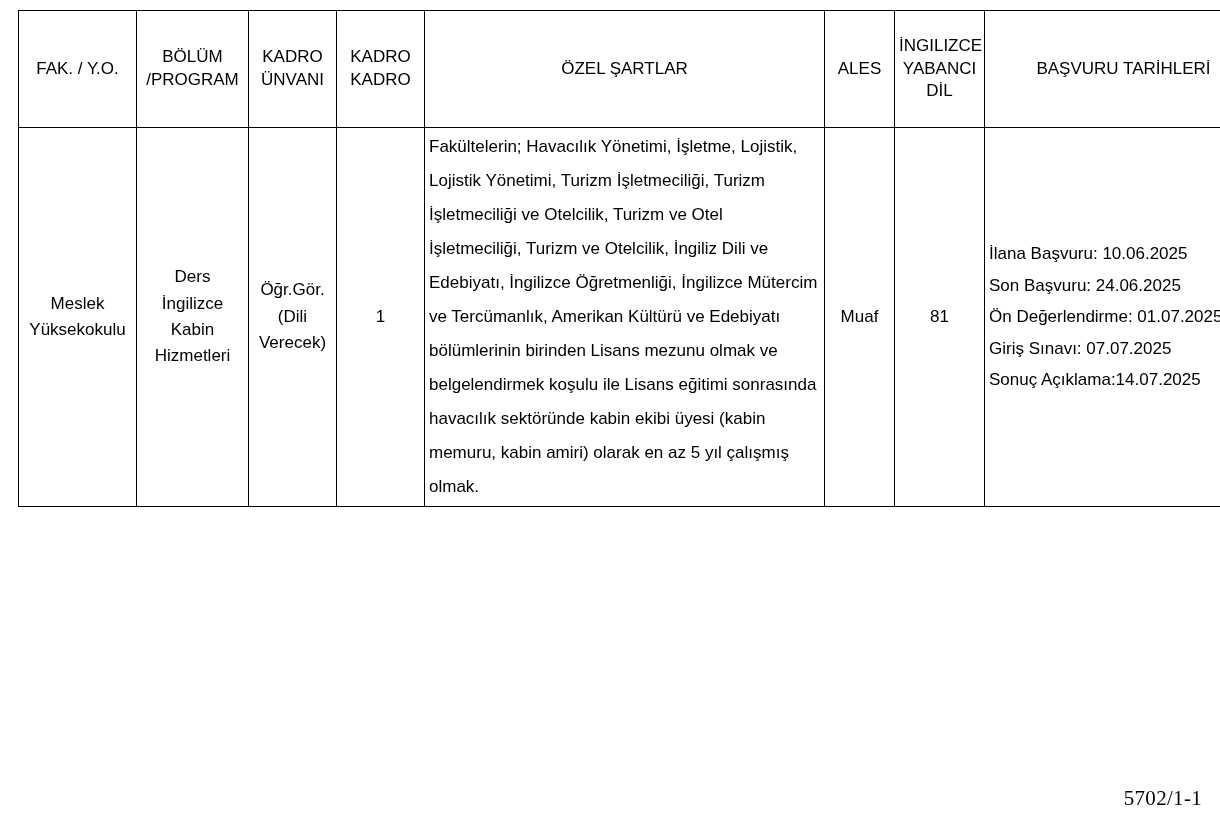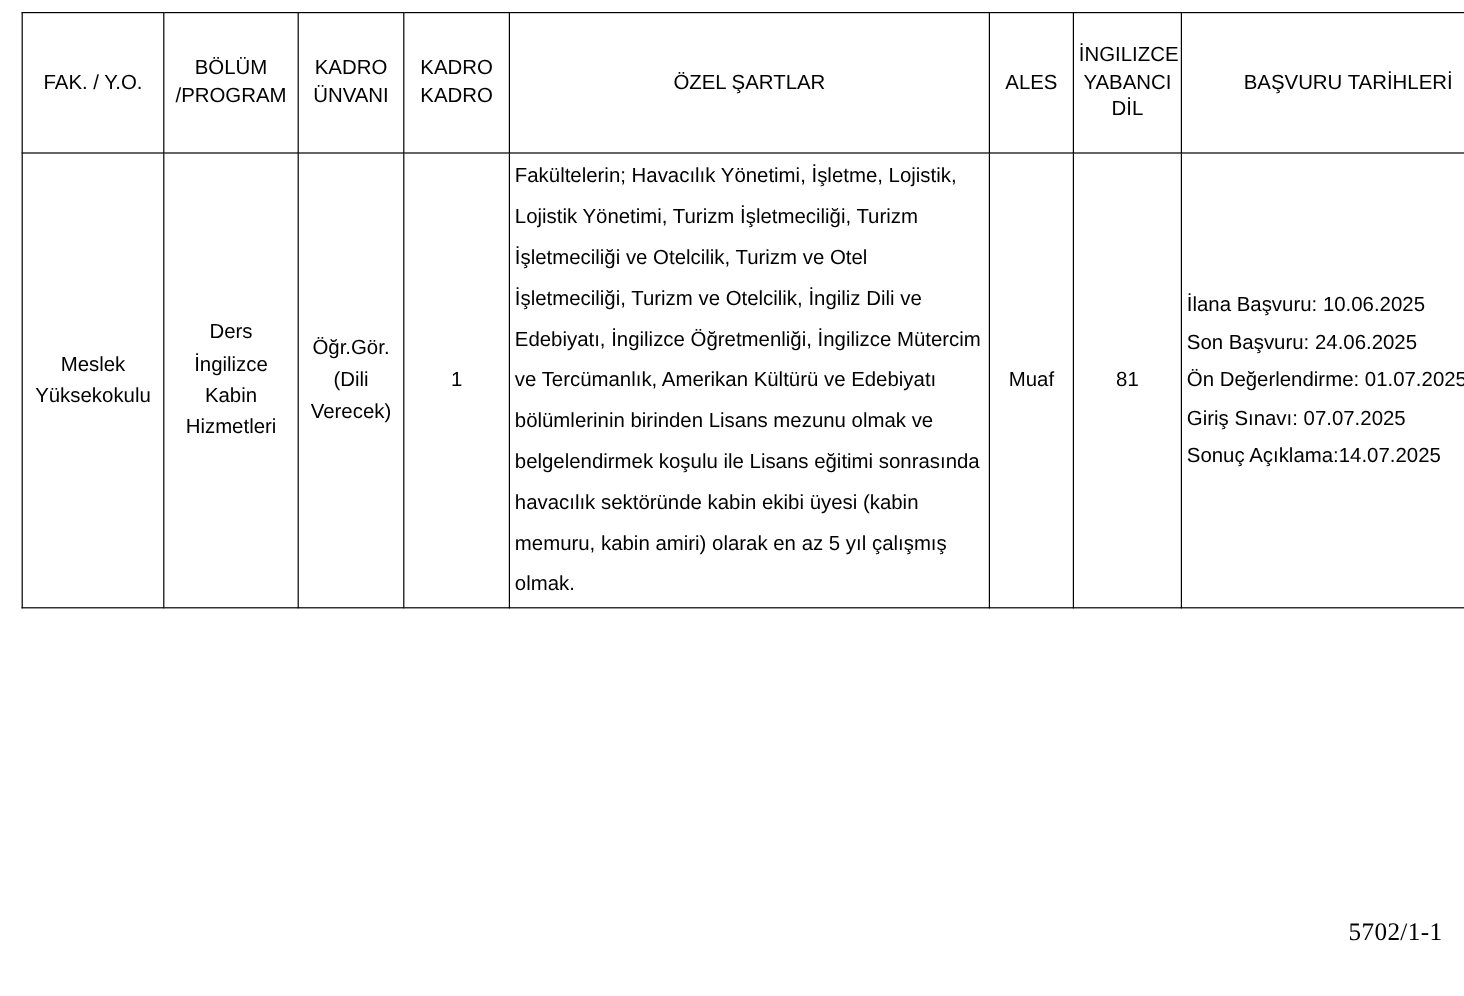--- a/index.html
+++ b/index.html
@@ -69,21 +69,21 @@
     padding-left: 10px;
     line-height: 1.85;
     font-size: 17px;
   }
   .multiline span {
     display: block;
   }
   .footer-code {
     position: absolute;
     right: 18px;
-    top: 764px;
+    top: 786px;
     font-size: 21px;
     font-family: "Liberation Serif", serif;
     letter-spacing: 0.3px;
   }
 </style>
 </head>
 <body>
 
 <div class="page">
 

